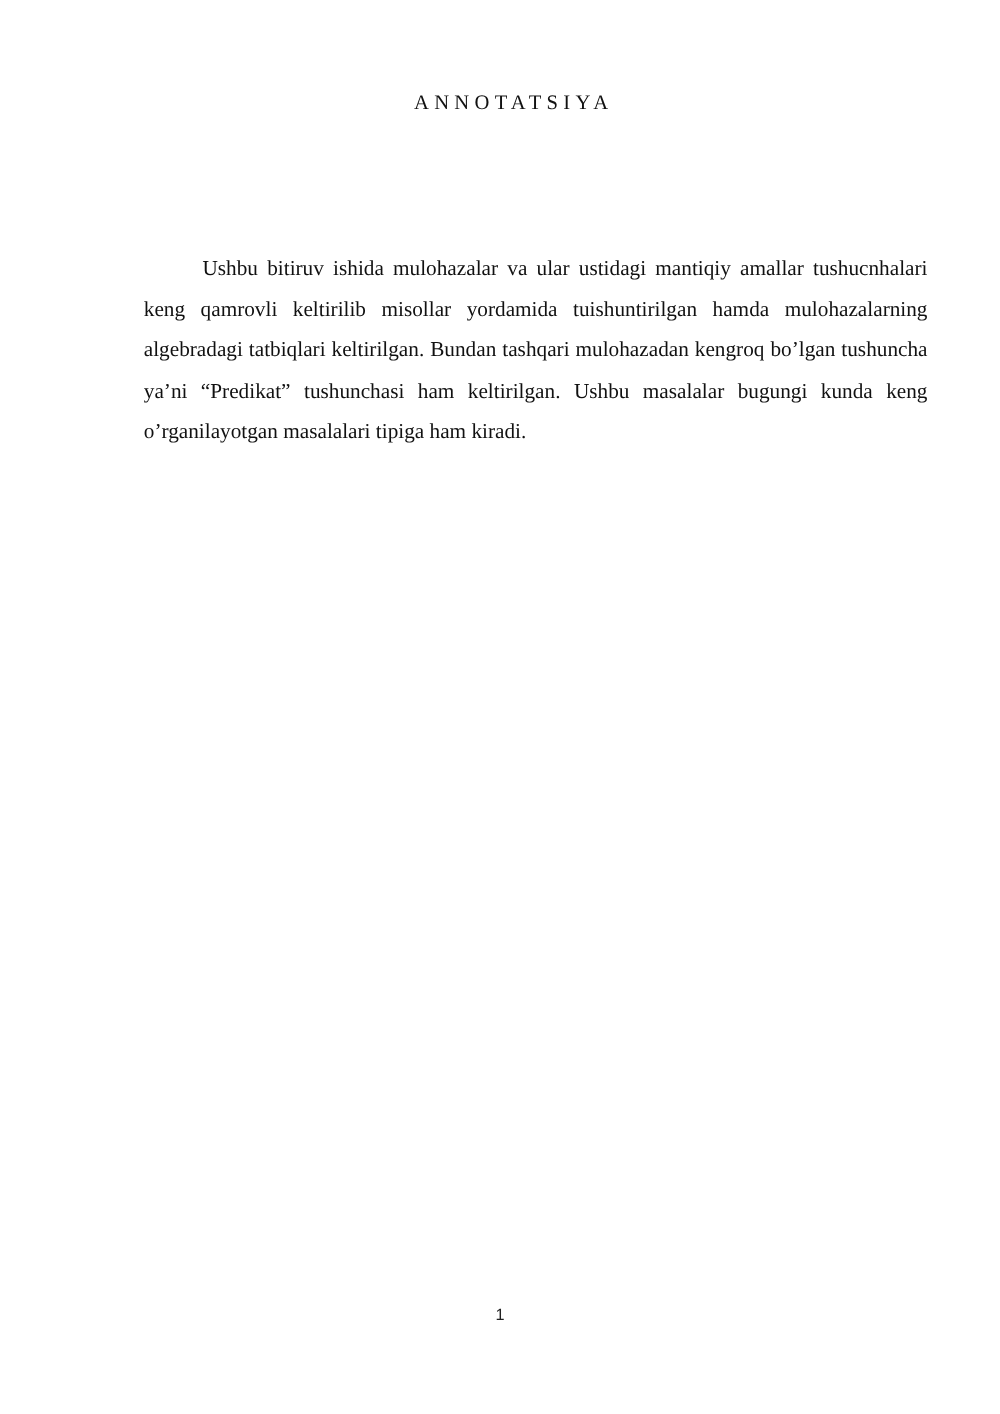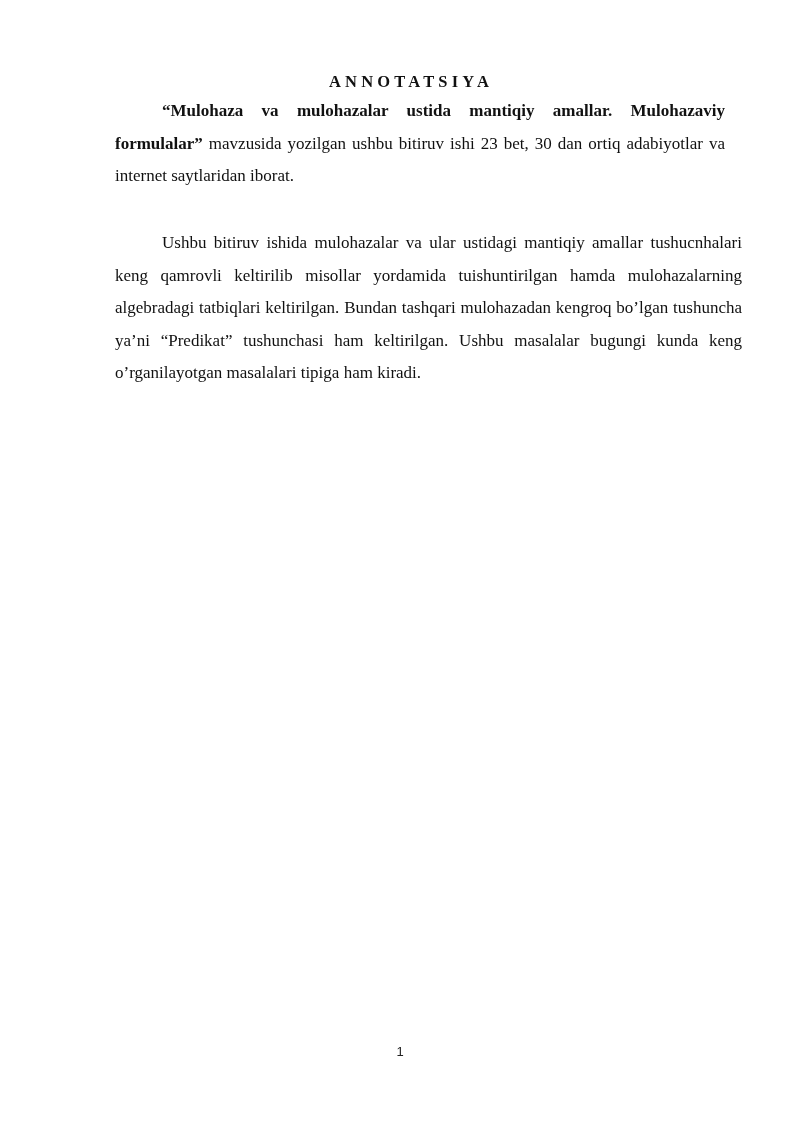--- a/index.html
+++ b/index.html
@@ -3,41 +3,40 @@
   <meta charset="utf-8">
   <style>
     html, body { margin: 0; padding: 0; background: #ffffff; }
     body { width: 800px; height: 1131px; position: relative; overflow: hidden; }
     .page {
       position: absolute; left: 0; top: 0; width: 800px; height: 1131px; background: #fff;
       font-family: "Liberation Serif", serif; color: #111; font-size: 17px;
     }
     .title {
       position: absolute; top: 72px; left: 0; width: 800px; text-align: center;
-      font-weight: bold; font-size: 16.5px; letter-spacing: 4.2px; padding-left: 22px; box-sizing: border-box;
+      font-weight: normal; font-size: 16.5px; letter-spacing: 4.2px; padding-left: 22px; box-sizing: border-box;
     }
     .para {
       position: absolute; left: 115px; width: 627px; text-align: justify; text-align-last: left;
       line-height: 32.5px; margin: 0;
     }
     .para .ind { display: inline-block; width: 47px; }
     .p1 { top: 95px; width: 610px; }
-    .p2 { top: 199px; margin-top: 28px; }
+    .p2 { top: 199px; }
     .p3 { top: 393px; }
     b { font-weight: bold; }
     .pagenum {
       position: absolute; top: 1044px; left: 0; width: 800px; text-align: center;
       font-family: "Liberation Sans", sans-serif; font-size: 13px; color: #222;
     }
   </style>
 </head>
 <body>
 
 <div class="page">
   <div class="title">ANNOTATSIYA</div>
 
-  <p class="para p1"><span class="ind"></span><b>“Mulohaza va mulohazalar ustida mantiqiy amallar. Mulohazaviy formulalar”</b><span> mavzusida yozilgan ushbu bitiruv ishi 23 bet, 30 dan ortiq adabiyotlar va internet saytlaridan iborat.</span></p>
 
   <p class="para p2"><span class="ind"></span><span>Ushbu bitiruv ishida mulohazalar va ular ustidagi mantiqiy amallar tushucnhalari keng qamrovli keltirilib misollar yordamida tuishuntirilgan hamda mulohazalarning algebradagi tatbiqlari keltirilgan. Bundan tashqari mulohazadan kengroq bo’lgan tushuncha ya’ni “Predikat” tushunchasi ham keltirilgan. Ushbu masalalar bugungi kunda keng o’rganilayotgan masalalari tipiga ham kiradi.</span></p>
 
 
   <div class="pagenum">1</div>
 </div>
 
 </body></html>

